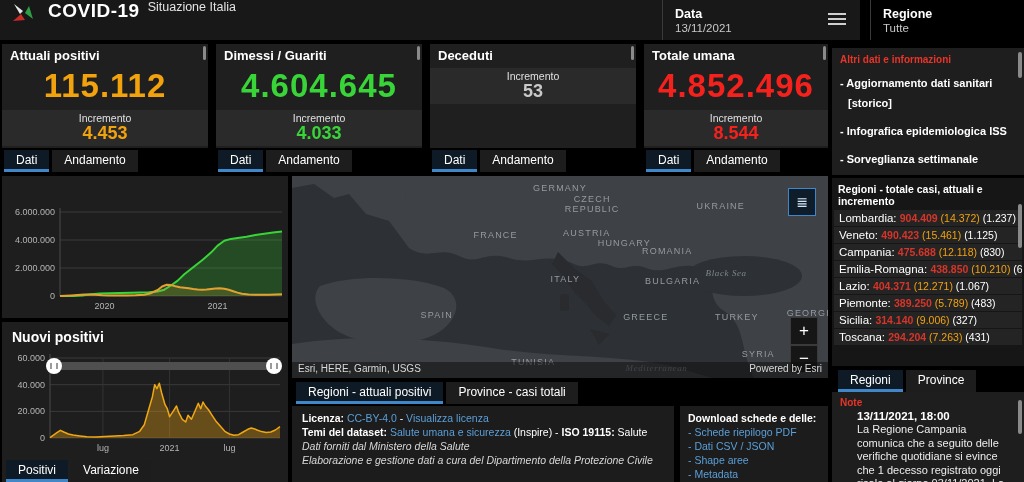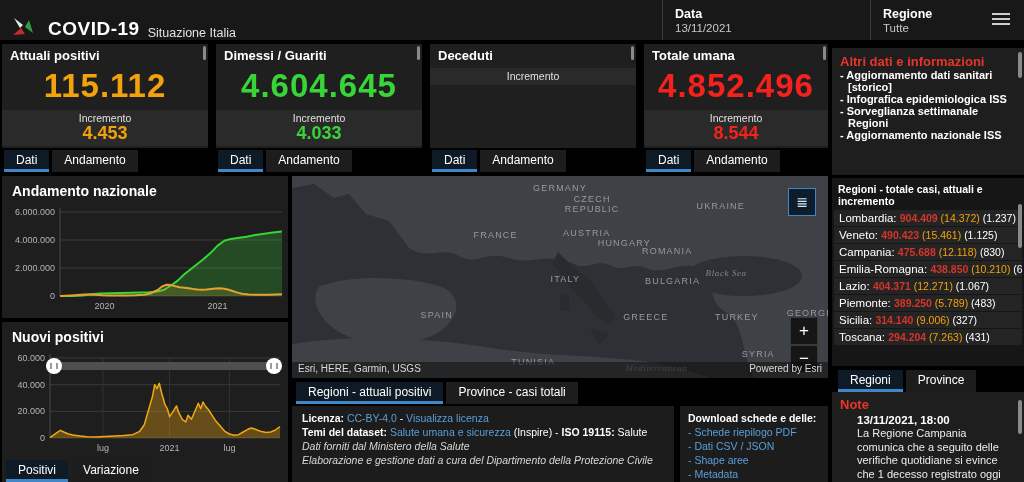--- a/index.html
+++ b/index.html
@@ -1,20 +1,20 @@
 <!DOCTYPE html>
 <html style="--link-blue: #5b9fd8; --heading-red: #e8352a; --region-red: #d6352a; --region-orange: #f2a20d;"><head>
 <meta charset="utf-8">
 <style>
   html,body{margin:0;padding:0;background:#000;}
   .stage{position:relative;width:1024px;height:482px;background:#000;overflow:hidden;
          font-family:"Liberation Sans",sans-serif;color:#fff;}
   
-  .header{position:absolute;left:0;top:0;width:1024px;height:40px;background:#181818;
-          display:flex;align-items:flex-end;border-bottom:3px solid #000;}
+  .header{position:absolute;left:0;top:0;width:860px;height:40px;background:#181818;
+          display:flex;align-items:flex-start;border-bottom:3px solid #000;}
   .logo{margin-left:10px;width:26px;height:26px;flex:0 0 auto;}
   .app-title{font-size:19px;font-weight:700;margin-left:12px;letter-spacing:.5px;}
   .app-sub{font-size:12.5px;color:#e3e3e3;margin-left:8px;}
   .hdr-sec{position:absolute;top:0;bottom:0;border-left:1px solid #3a3a3a;padding-left:12px;
            display:flex;flex-direction:column;justify-content:center;}
   .hdr-sec .lab{font-size:12.5px;font-weight:700;}
   .hdr-sec .val{font-size:11.5px;color:#c9c9c9;margin-top:1px;}
   .hdr-data{left:662px;width:160px;}
   .hdr-reg{left:870px;width:150px;}
   .menu-icon{position:absolute;right:14px;top:13px;width:18px;cursor:pointer;}
@@ -69,22 +69,22 @@
   .f-lic{flex:1;background:#1c1c1c;padding:5px 10px;font-size:10.5px;line-height:14px;}
   .f-lic b{font-weight:700;}
   .lnk{color:var(--link-blue);cursor:pointer;}
   .ital{font-style:italic;color:#d8d8d8;}
   .f-dl{flex:0 0 132px;background:#1c1c1c;padding:5px 8px;font-size:10.5px;line-height:14px;}
   .f-dl .t{font-weight:700;}
   .dl-link{color:var(--link-blue);cursor:pointer;}
   
   .sb-info{position:absolute;left:832px;top:48px;width:192px;height:127px;background:#1e1e1e;
            padding:6px 8px;box-sizing:border-box;overflow:hidden;}
-  .sb-head{color:var(--heading-red);font-size:13px;font-weight:700;}
-  .sb-link{font-size:11px;font-weight:700;line-height:12px;padding-left:8px;
+  .sb-head{color:var(--heading-red);font-size:10px;font-weight:700;}
+  .sb-link{font-size:11px;font-weight:700;line-height:20px;margin-top:8px;padding-left:8px;
            text-indent:-8px;cursor:pointer;}
   .sb-scroll{position:absolute;right:2px;width:4px;background:#8a8a8a;border-radius:2px;}
   .sb-regions{position:absolute;left:832px;top:178px;width:192px;height:188px;background:#161616;box-sizing:border-box;}
   .sb-reg-title{font-size:10.5px;font-weight:700;padding:5px 6px 3px;}
   .region-row{background:#242424;margin:0 2px 1px;padding:2px 5px;font-size:10.5px;white-space:nowrap;
               overflow:hidden;cursor:pointer;}
   .region-row .rn{color:#fff;font-size:11.5px;}
   .region-row .rt{color:var(--region-red);font-weight:700;}
   .region-row .ra{color:var(--region-orange);}
   .region-row .ri{color:#fff;}
@@ -154,20 +154,21 @@
         <div class="tabs" style="margin-left: 2px;">
           <div class="tab active">Dati</div>
           <div class="tab">Andamento</div>
         </div>
       </div>
       <div class="card-col" style="flex: 0 0 206px;">
         <div class="card">
           <div class="card-head">Deceduti</div>
           <div class="card-incr">
             <div class="l">Incremento</div>
+            <div class="v" style="color: rgb(201, 201, 201);">53</div>
           </div>
           <div class="mini-scroll"></div>
         </div>
         <div class="tabs" style="margin-left: 2px;">
           <div class="tab active">Dati</div>
           <div class="tab">Andamento</div>
         </div>
       </div>
       <div class="card-col" style="flex: 1 1 auto;">
         <div class="card">
@@ -180,21 +181,20 @@
           <div class="mini-scroll"></div>
         </div>
         <div class="tabs" style="margin-left: 2px;">
           <div class="tab active">Dati</div>
           <div class="tab">Andamento</div>
         </div>
       </div>
     </div>
 
   <div class="panel p-andamento">
-    <div class="panel-title">Andamento nazionale</div>
     <svg id="chart-andamento" class="chart-svg" style="top:26px" width="286" height="116" viewBox="0 0 286 116">
         <line x1="58" y1="94" x2="280" y2="94" stroke="#3a3a3c" stroke-width="1"></line>
         <text x="53" y="97" text-anchor="end" fill="#b5b5b5" font-size="9" font-family="Liberation Sans, sans-serif">0</text>
         <line x1="58" y1="66" x2="280" y2="66" stroke="#3a3a3c" stroke-width="1"></line>
         <text x="53" y="69" text-anchor="end" fill="#b5b5b5" font-size="9" font-family="Liberation Sans, sans-serif">2.000.000</text>
         <line x1="58" y1="38" x2="280" y2="38" stroke="#3a3a3c" stroke-width="1"></line>
         <text x="53" y="41" text-anchor="end" fill="#b5b5b5" font-size="9" font-family="Liberation Sans, sans-serif">4.000.000</text>
         <line x1="58" y1="10" x2="280" y2="10" stroke="#3a3a3c" stroke-width="1"></line>
         <text x="53" y="13" text-anchor="end" fill="#b5b5b5" font-size="9" font-family="Liberation Sans, sans-serif">6.000.000</text>
         <line x1="58" y1="6" x2="58" y2="94" stroke="#4a4a4c" stroke-width="1"></line>

